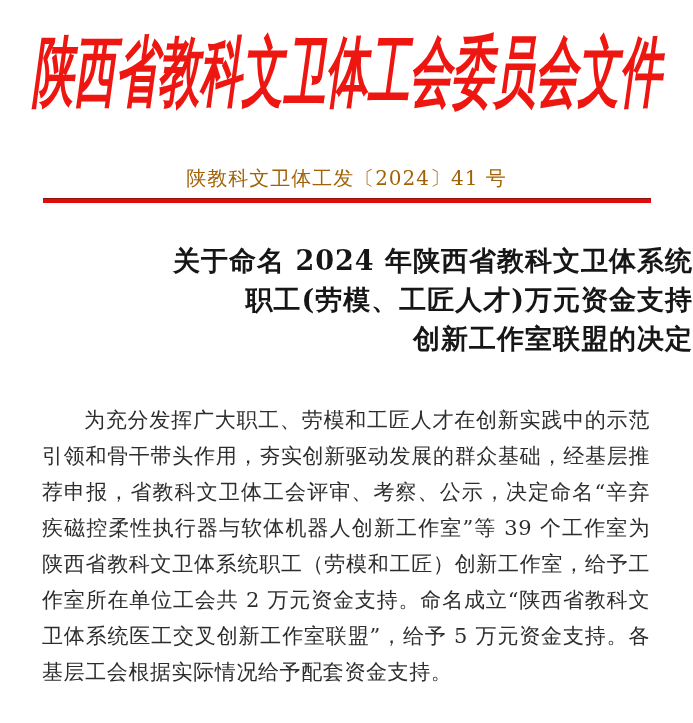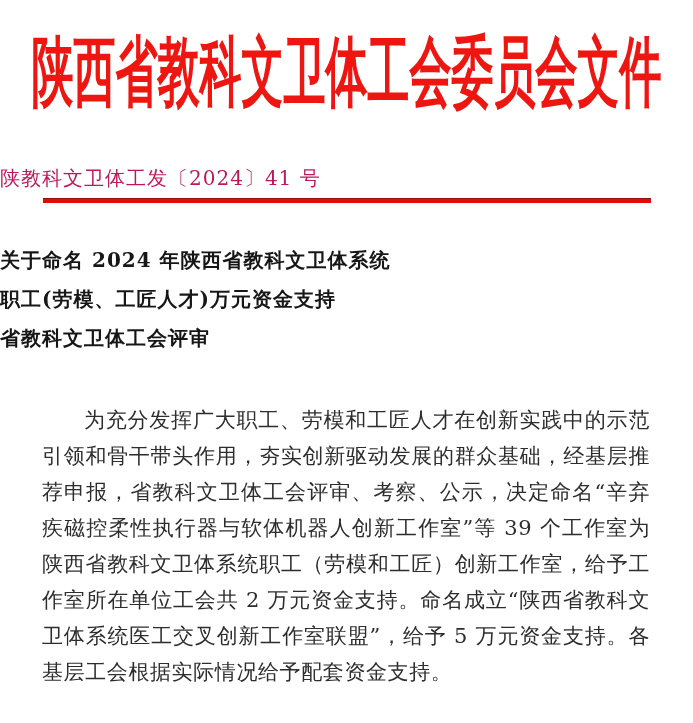--- a/index.html
+++ b/index.html
@@ -15,56 +15,57 @@
     background: #ffffff;
     overflow: hidden;
     font-family: "DejaVu Serif", "Liberation Serif", serif;
   }
   
   .letterhead {
     margin-top: 22px;
     height: 100px;
     text-align: center;
     overflow: visible;
+    font-style: italic;
   }
   .letterhead .banner-text {
     display: inline-block;
     font-size: 42px;
     font-weight: 900;
     color: #ee1611;
     letter-spacing: 0px;
     white-space: nowrap;
     transform: scale(1.0, 1.82);
     transform-origin: center top;
     font-family: "DejaVu Serif", "Liberation Serif", serif;
   }
   
   .doc-number {
     margin-top: 44px;
-    text-align: left;
+    text-align: center;
     font-size: 20px;
-    color: #be185d;
+    color: #a16207;
     letter-spacing: 1px;
     line-height: 24px;
   }
   
   .red-rule {
     margin: 8px auto 0 auto;
     width: 608px;
     height: 4px;
     background: #e30a0a;
     border-top: 1px solid #8f1410;
   }
   
   .doc-title {
     margin-top: 38px;
-    text-align: left;
+    text-align: right;
     font-weight: bold;
     color: #161616;
-    font-size: 20px;
+    font-size: 27px;
     line-height: 39px;
     letter-spacing: 1px;
   }
   
   .body-block {
     margin: 44px 43px 0 42px;
     width: 608px;
     color: #2d2d2d;
     font-size: 21px;
     line-height: 36px;
@@ -89,20 +90,20 @@
     <span class="banner-text">陕西省教科文卫体工会委员会文件</span>
   </div>
 
   <div class="doc-number">陕教科文卫体工发〔2024〕41 号</div>
 
   <div class="red-rule"></div>
 
   <div class="doc-title">
     <div>关于命名 2024 年陕西省教科文卫体系统</div>
     <div>职工(劳模、工匠人才)万元资金支持</div>
-    <div>省教科文卫体工会评审</div>
+    <div>创新工作室联盟的决定</div>
   </div>
 
   <div class="body-block">
     <div class="paragraph">为充分发挥广大职工、劳模和工匠人才在创新实践中的示范引领和骨干带头作用，夯实创新驱动发展的群众基础，经基层推荐申报，省教科文卫体工会评审、考察、公示，决定命名“辛弃疾磁控柔性执行器与软体机器人创新工作室”等 39 个工作室为陕西省教科文卫体系统职工（劳模和工匠）创新工作室，给予工作室所在单位工会共 2 万元资金支持。命名成立“陕西省教科文卫体系统医工交叉创新工作室联盟”，给予 5 万元资金支持。各基层工会根据实际情况给予配套资金支持。</div>
   </div>
 
 </div>
 
 </body></html>

